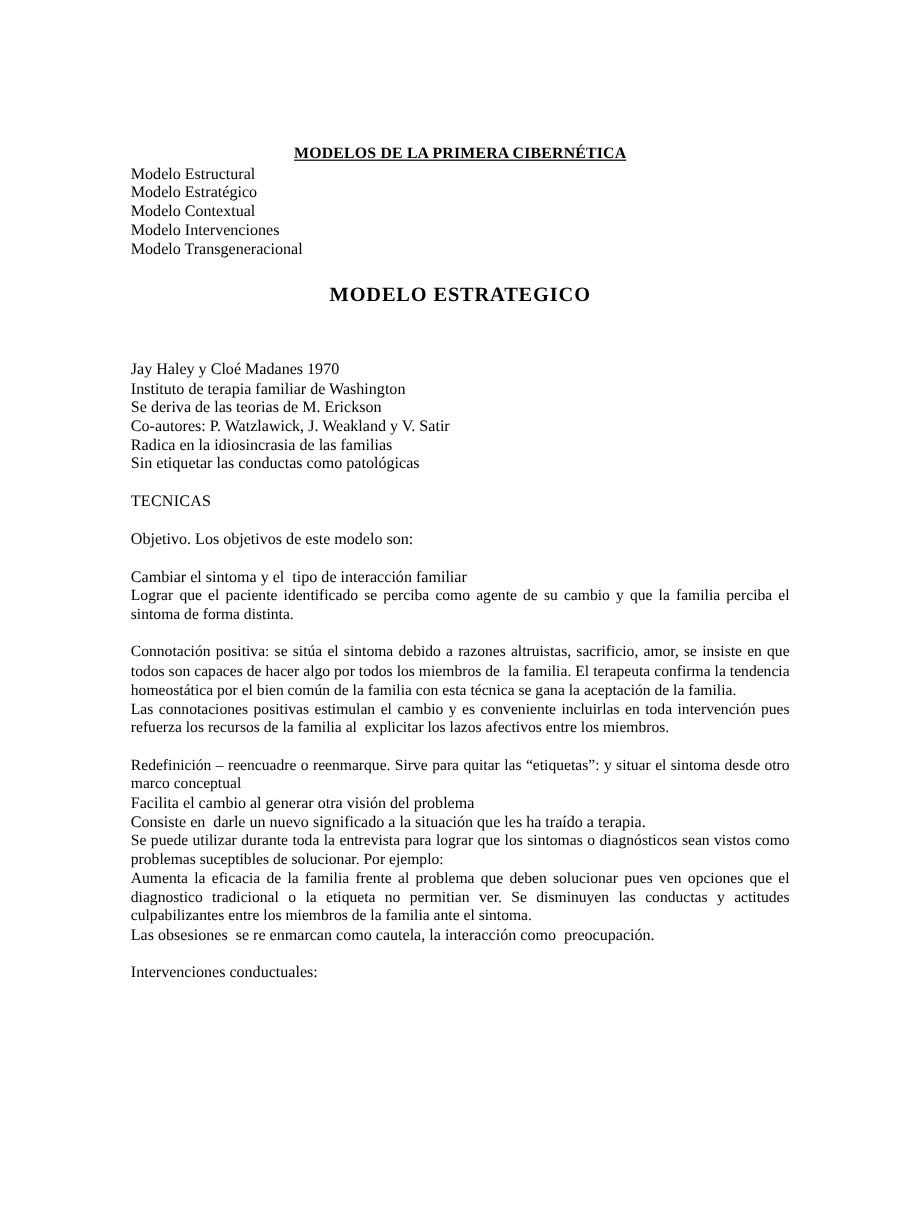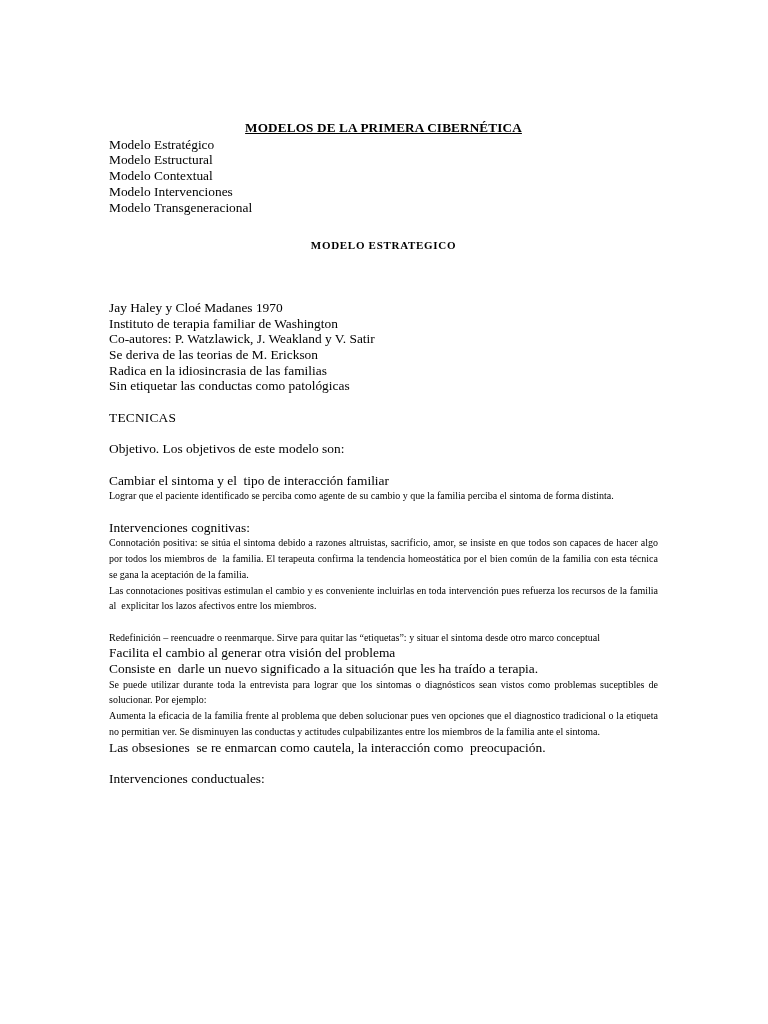--- a/index.html
+++ b/index.html
@@ -39,36 +39,36 @@
     line-height: 15.7px;
     text-align: center;
     text-decoration: underline;
     letter-spacing: 0.15px;
     margin: 0 0 1px 0;
     white-space: nowrap;
   }
 
   .section-title {
     font-weight: bold;
-    font-size: 11px;
+    font-size: 17px;
     line-height: 15.7px;
     text-align: center;
     letter-spacing: 0.7px;
     margin: 0;
   }
 
   .line {
     font-size: 13.4px;
     line-height: 15.7px;
     margin: 0;
     white-space: pre-wrap;
   }
 
   .para {
-    font-size: 10px;
+    font-size: 13px;
     line-height: 15.7px;
     margin: 0;
     text-align: justify;
     text-justify: inter-word;
     white-space: pre-wrap;
   }
   
   .para.last-left {
     text-align-last: left;
   }
@@ -84,62 +84,61 @@
 </style>
 </head>
 <body>
 
 <div class="page">
   <div class="doc">
 
     <div class="title">MODELOS DE LA PRIMERA CIBERNÉTICA</div>
 
     <div>
+      <div class="line">Modelo Estructural</div>
       <div class="line">Modelo Estratégico</div>
-      <div class="line">Modelo Estructural</div>
       <div class="line">Modelo Contextual</div>
       <div class="line">Modelo Intervenciones</div>
       <div class="line">Modelo Transgeneracional</div>
     </div>
 
     <div class="gap-xl"></div>
 
     <div class="section-title">MODELO ESTRATEGICO</div>
 
     <div class="gap-xl"></div>
 
 
     <div class="gap-xl"></div>
 
     <div>
       <div class="line">Jay Haley y Cloé Madanes 1970</div>
       <div class="line">Instituto de terapia familiar de Washington</div>
+      <div class="line">Se deriva de las teorias de M. Erickson</div>
       <div class="line">Co-autores: P. Watzlawick, J. Weakland y V. Satir</div>
-      <div class="line">Se deriva de las teorias de M. Erickson</div>
       <div class="line">Radica en la idiosincrasia de las familias</div>
       <div class="line">Sin etiquetar las conductas como patológicas</div>
     </div>
 
     <div class="gap-md"></div>
 
     <div class="heading-plain">TECNICAS</div>
 
     <div class="gap-md"></div>
 
     <div class="line">Objetivo. Los objetivos de este modelo son:</div>
 
     <div class="gap-md"></div>
 
     <div class="line">Cambiar el sintoma y el  tipo de interacción familiar</div>
 
     <div class="para last-left">Lograr que el paciente identificado se perciba como agente de su cambio y que la familia perciba el sintoma de forma distinta.</div>
 
     <div class="gap-md"></div>
 
-    <div class="line">Intervenciones cognitivas:</div>
 
     <div class="para last-left">Connotación positiva: se sitúa el sintoma debido a razones altruistas, sacrificio, amor, se insiste en que todos son capaces de hacer algo por todos los miembros de  la familia. El terapeuta confirma la tendencia homeostática por el bien común de la familia con esta técnica se gana la aceptación de la familia.</div>
 
     <div class="para last-left">Las connotaciones positivas estimulan el cambio y es conveniente incluirlas en toda intervención pues refuerza los recursos de la familia al  explicitar los lazos afectivos entre los miembros.</div>
 
 
     <div class="gap-md"></div>
 
     <div class="para last-left">Redefinición – reencuadre o reenmarque. Sirve para quitar las “etiquetas”: y situar el sintoma desde otro marco conceptual</div>
 

